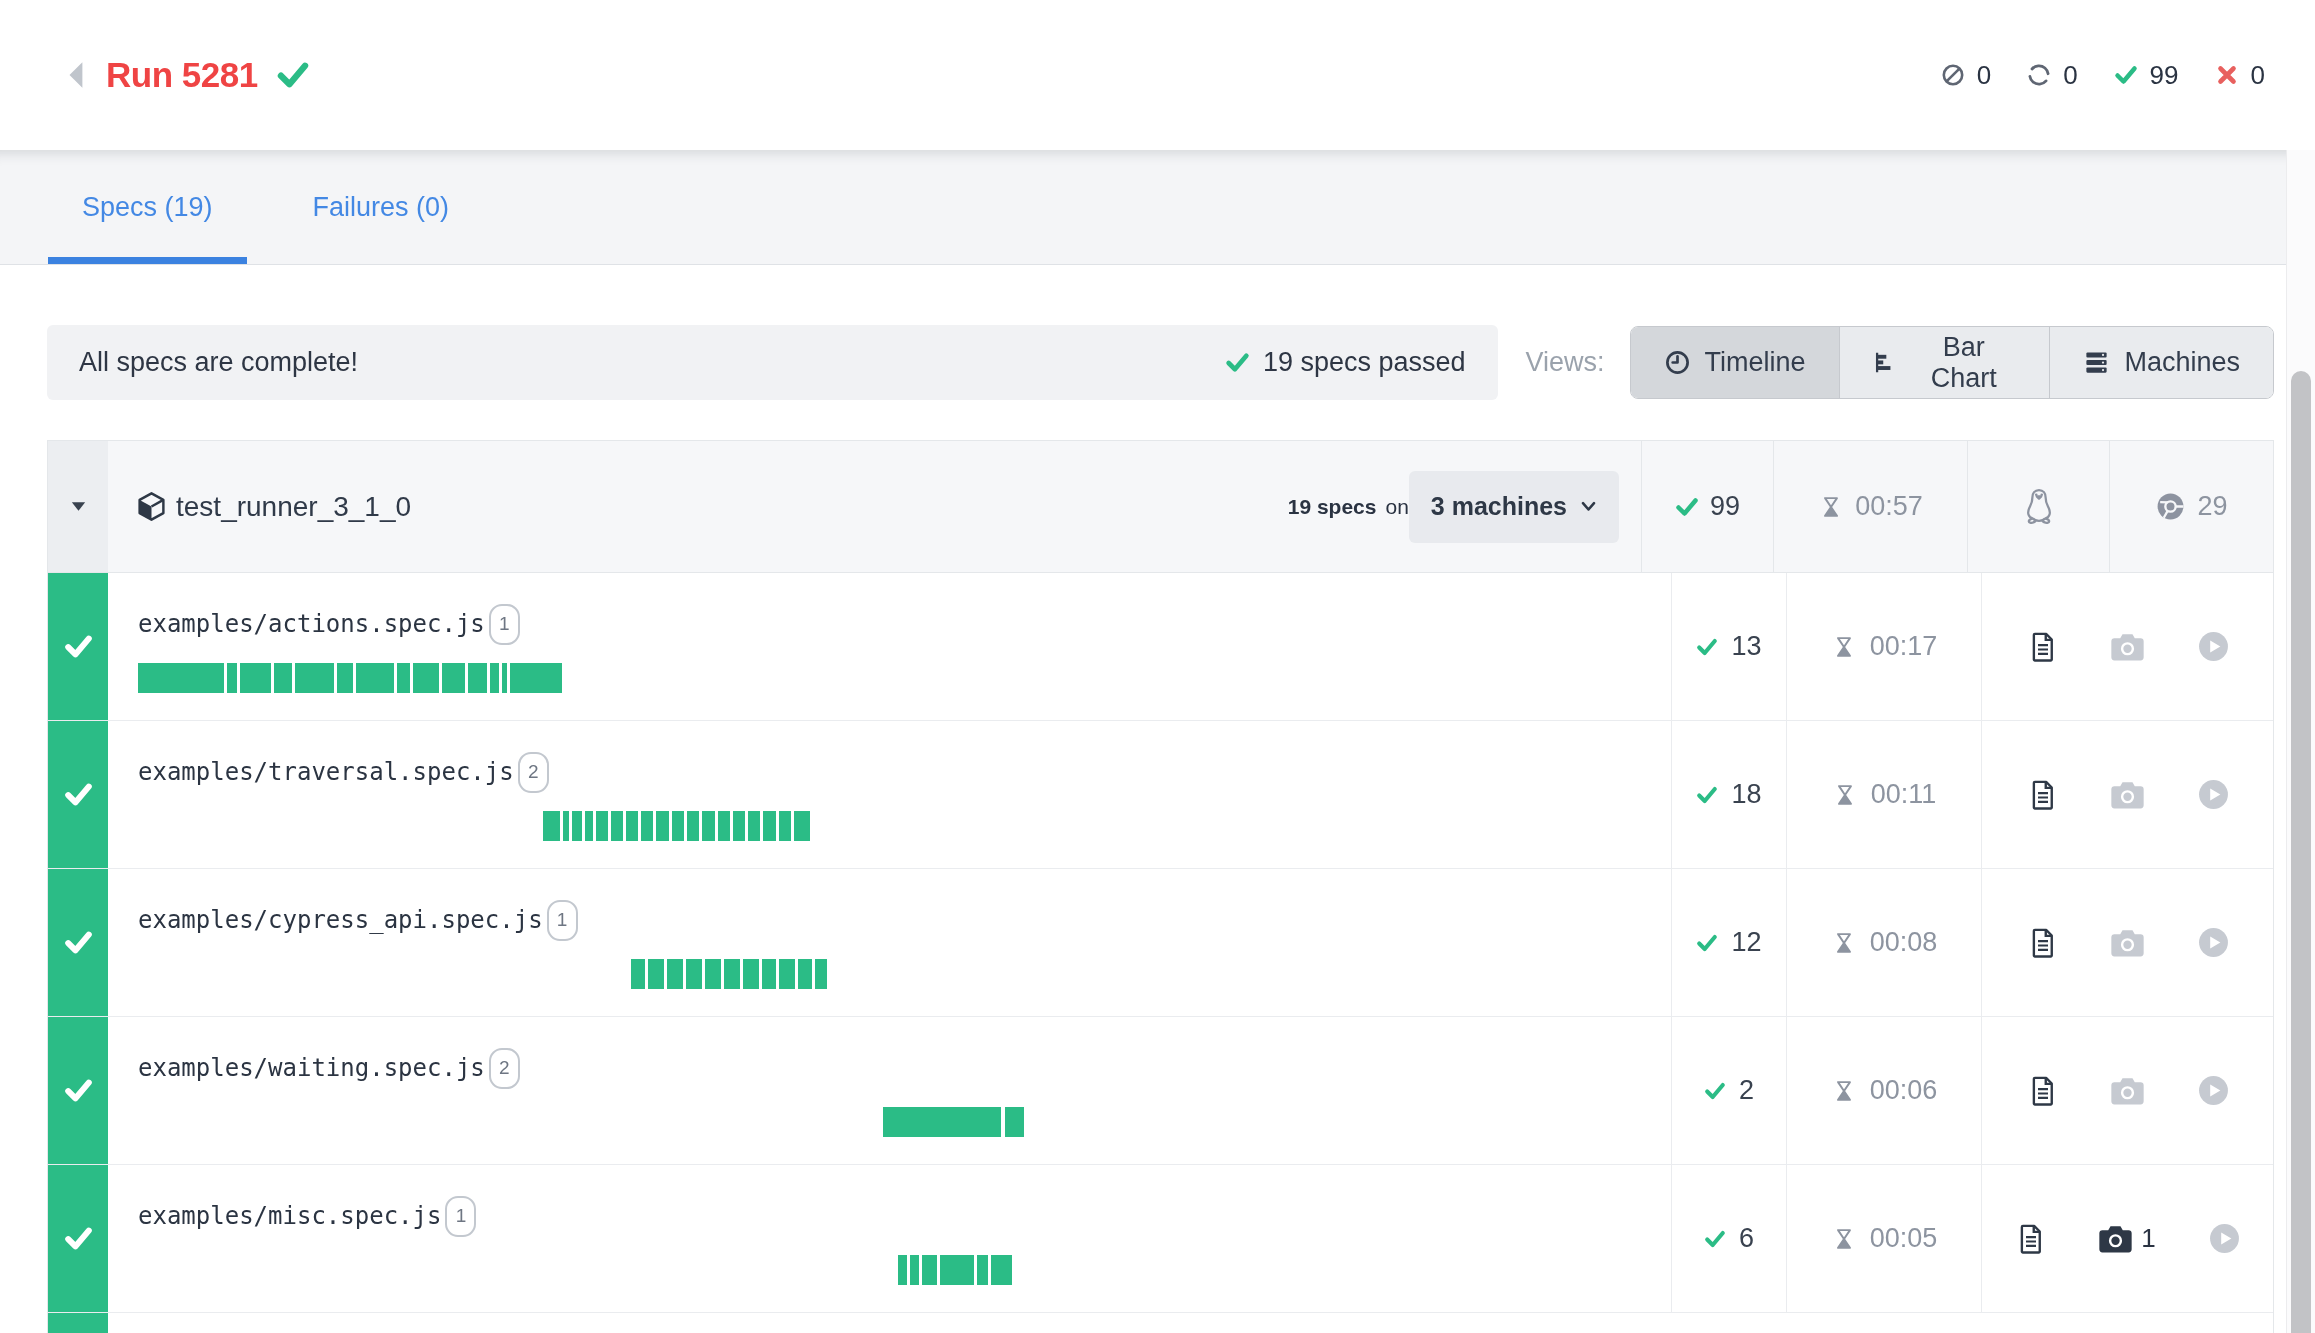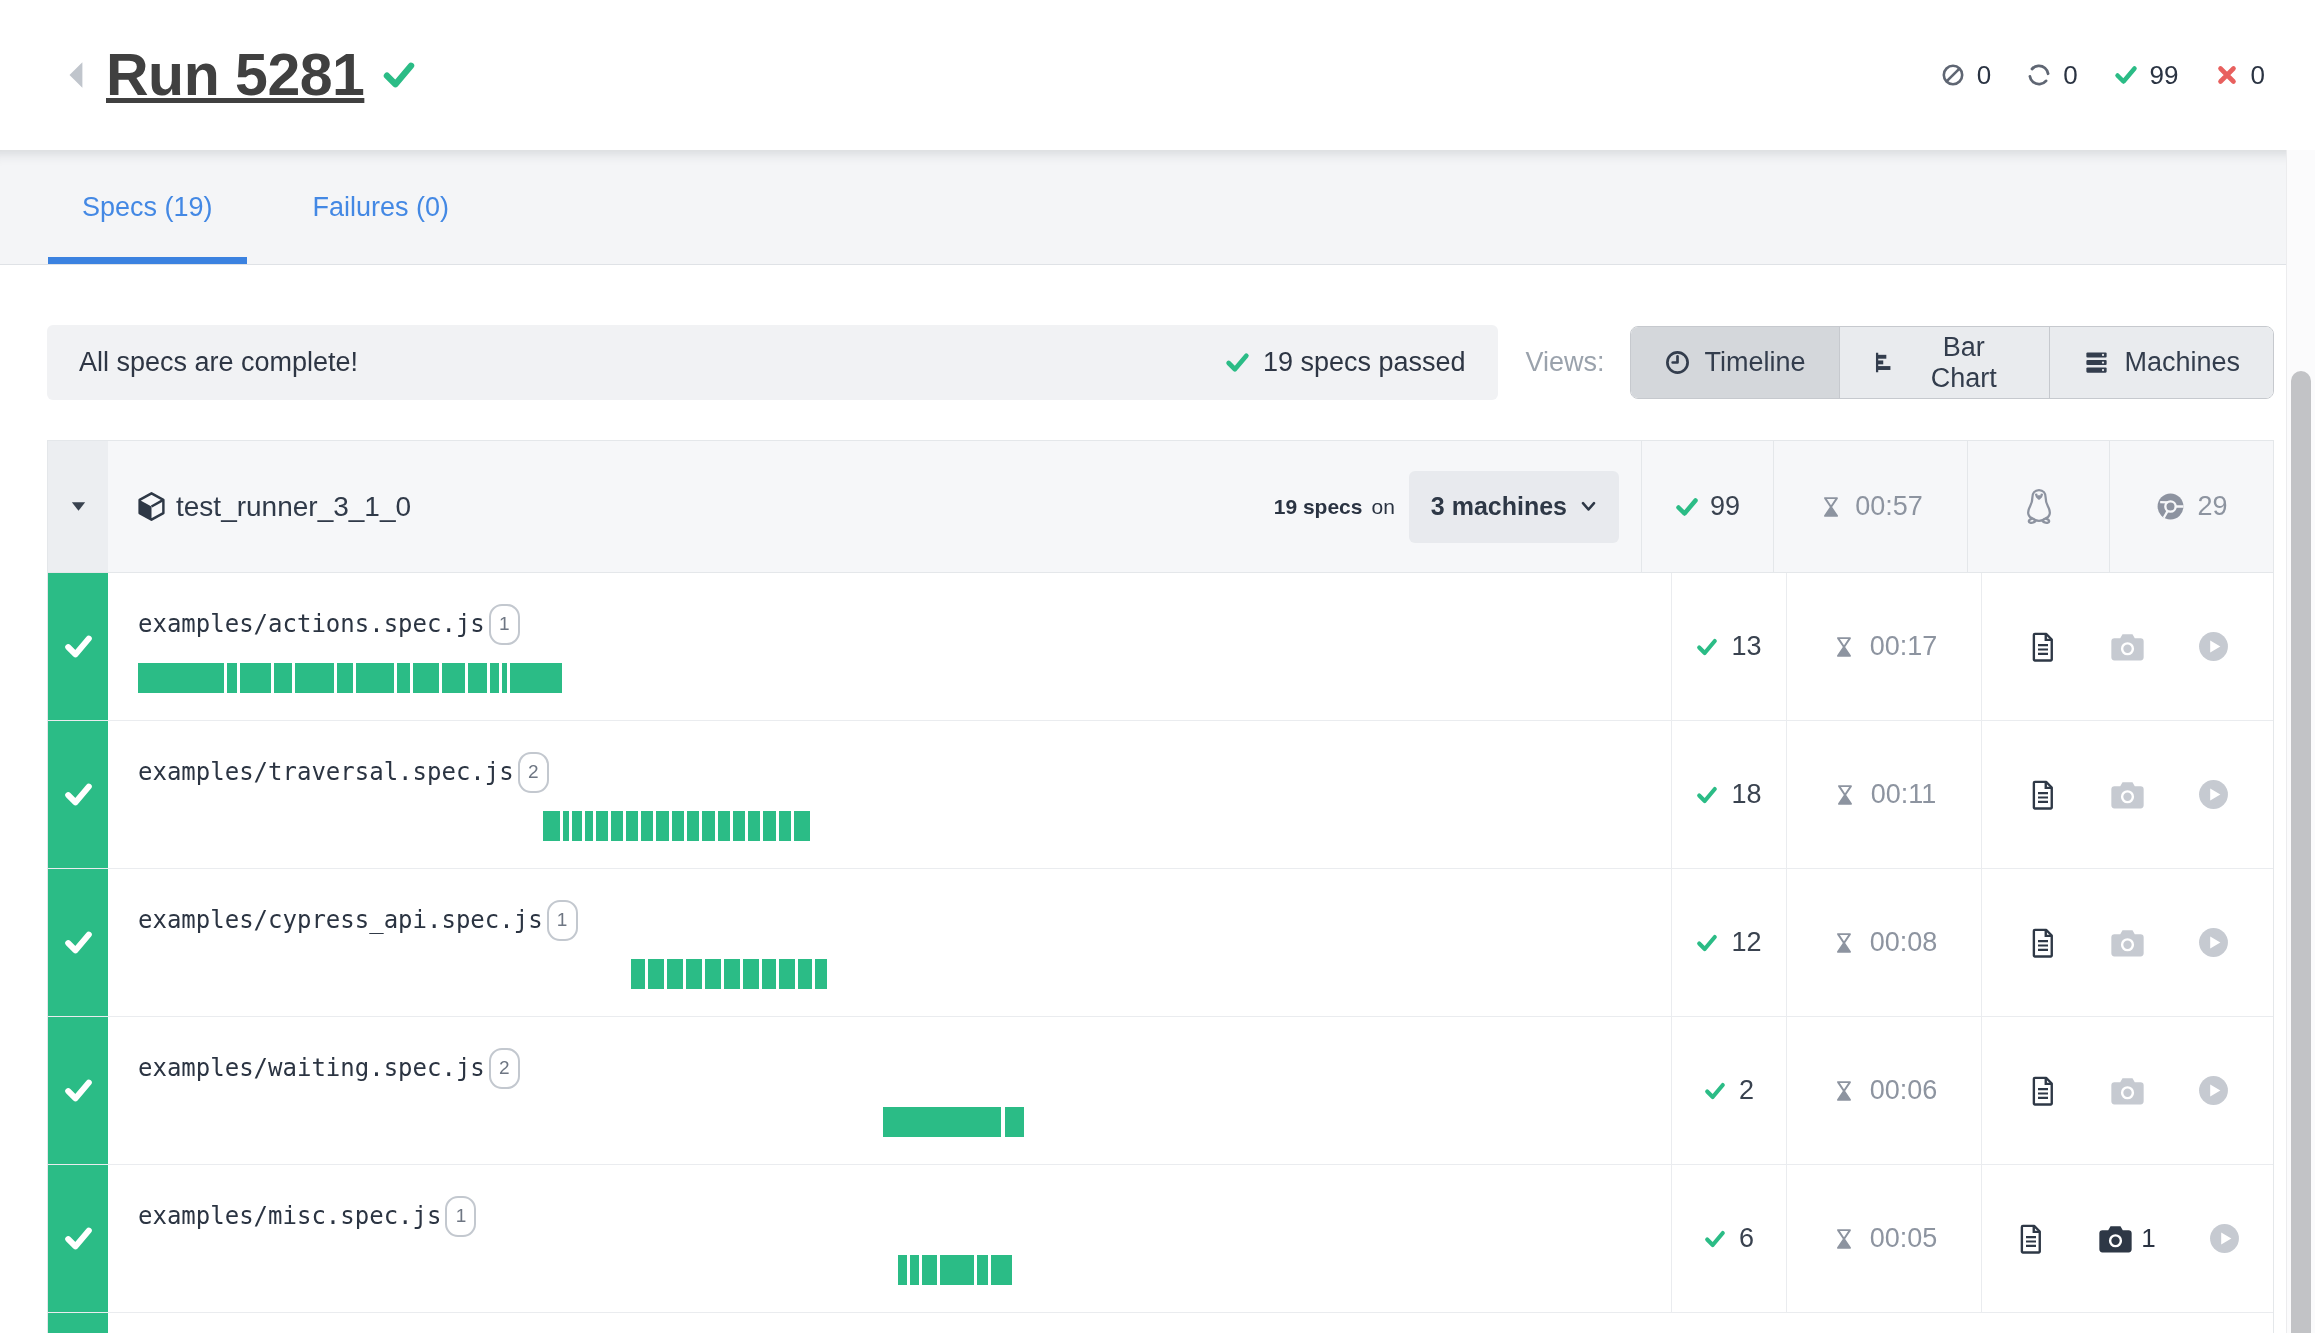--- a/index.html
+++ b/index.html
@@ -7,21 +7,21 @@
     --gray:#8d94a0; --icon-light:#c6cad1; --border:#e4e7ea; --row-border:#eaecef;
   }
   *{box-sizing:border-box; margin:0; padding:0;}
   body{background:#fff; font-family:"Liberation Sans", sans-serif;}
   .app{position:relative; width:2315px; height:1333px; background:#fff; overflow:hidden; color:var(--dark);}
 
   
   .header{height:150px; display:flex; align-items:center; padding:0 50px 0 64px; background:#fff;}
   .back-btn{display:flex; align-items:center; margin-right:16px; cursor:pointer;}
   .back-btn svg{width:26px; height:30px; fill:#c0c5cc;}
-  .run-title{font-size:59px; font-weight:bold; color:#404040; letter-spacing:-.5px;text-decoration:underline;}
+  .run-title{font-size:35px; font-weight:bold; color:#ef4444; letter-spacing:-.5px;}
   .title-check{width:34px; height:34px; margin-left:18px; color:var(--green);}
   .header-stats{margin-left:auto; display:flex; align-items:center; gap:36px;}
   .stat-item{display:flex; align-items:center; gap:12px; font-size:26px; color:#2a3342;}
   .stat-item svg{width:24px; height:24px;}
   .ic-muted{color:#5f6673;} .ic-green{color:var(--green);} .ic-red{color:var(--red);}
 
   
   .tabbar{height:115px; background:#f4f5f7; border-bottom:1px solid #dfe2e6;
           box-shadow:inset 0 16px 14px -14px rgba(40,50,60,.18);
           display:flex; align-items:stretch; padding-left:48px;}
@@ -48,21 +48,21 @@
   .table{margin:40px 0 0 47px; width:2227px; border:1px solid var(--border); background:#fff;}
   .group-row{display:grid; grid-template-columns:60px 1533px 132px 194px 142px 164px;
              height:132px; background:#f6f7f9; border-bottom:1px solid var(--border);}
   .caret-cell{background:#eceef1; display:flex; align-items:center; justify-content:center; cursor:pointer;}
   .caret-cell svg{width:19px; height:19px; fill:#39424f;}
   .group-main{display:flex; align-items:center; padding:0 22px 0 28px; min-width:0;}
   .cube{width:31px; height:31px; margin-right:9px; flex:none;}
   .group-name{font-size:28px; color:#303a49;}
   .specs-on{margin-left:auto; display:flex; align-items:center; gap:9px; font-size:21px; color:#2a3342;}
   .specs-bold{font-weight:bold;}
-  .machines-btn{margin-left:14px; height:72px; padding:0 22px; background:#e8eaee; border:none; border-radius:6px;
+  .machines-btn{height:72px; padding:0 22px; background:#e8eaee; border:none; border-radius:6px;
                 display:flex; align-items:center; gap:13px; font-size:25px; font-weight:bold; color:#2e3846;
                 cursor:pointer; font-family:"Liberation Sans", sans-serif;}
   .machines-btn svg{width:17px; height:17px;}
   .gcell{display:flex; align-items:center; justify-content:center; gap:11px; border-left:1px solid var(--border); font-size:27px;}
   .gcell .count{color:#39424f;} .gcell .dur{color:var(--gray);}
   .gcell svg.check{width:24px; height:24px; color:var(--green);}
   .gcell svg.hg{width:26px; height:26px; color:var(--gray);}
   .tux{width:40px; height:42px;}
   .chrome{width:31px; height:31px;}
   .gcell .bver{color:var(--gray);}

